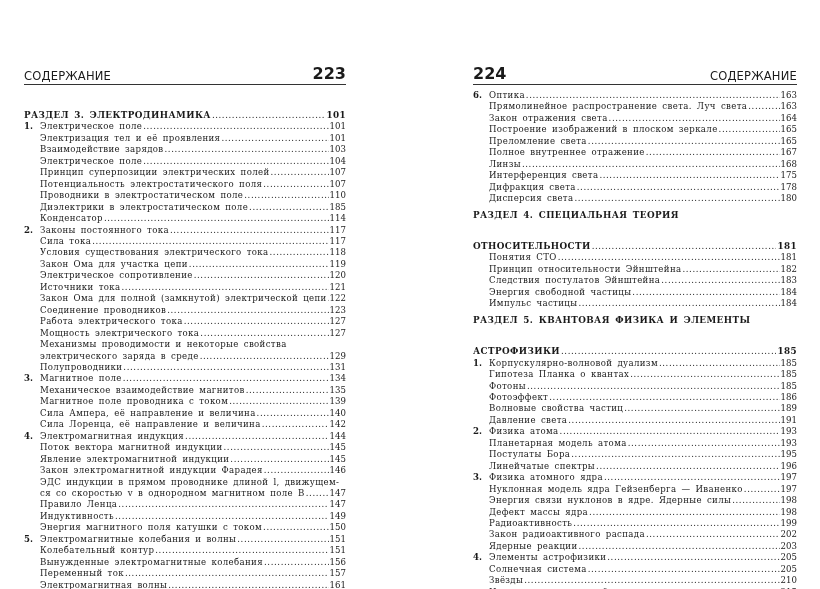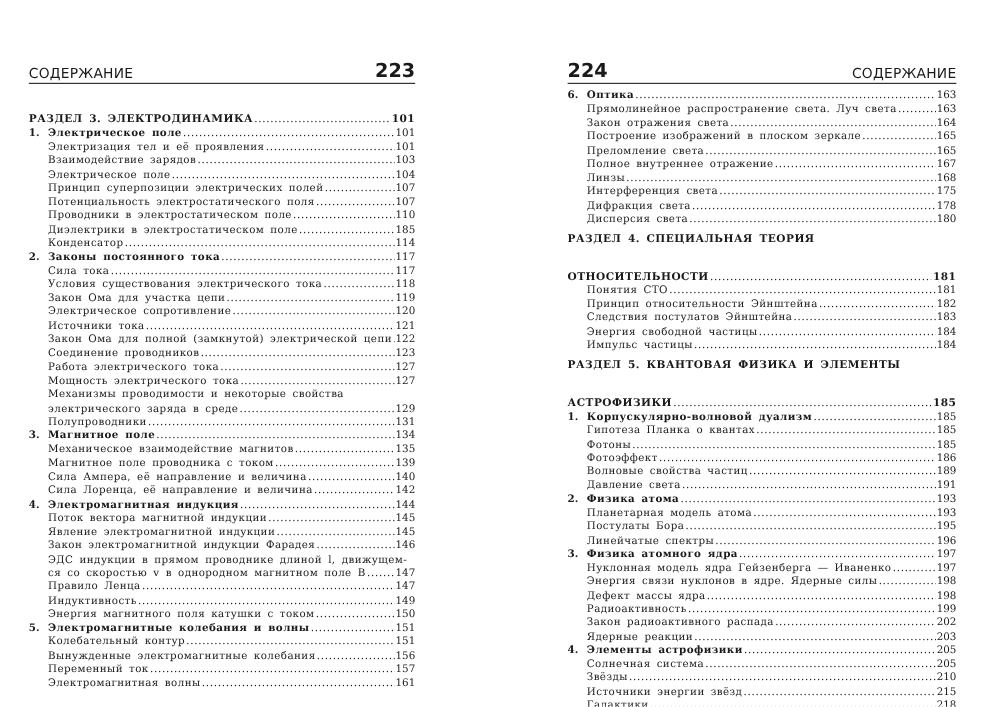--- a/index.html
+++ b/index.html
@@ -1,36 +1,36 @@
 <!DOCTYPE html>
 <html><head>
 <meta charset="utf-8">
 <style>
   html, body { margin: 0; padding: 0; background: #ffffff; }
   body { width: 820px; height: 589px; position: relative; overflow: hidden;
          font-family: "DejaVu Serif", serif; color: #1a1a1a; }
-  .page { position: absolute; top: 0; height: 438px; }
+  .page { position: absolute; top: 15px; height: 438px; }
   .page.left  { left: 24px;  width: 322px; }
   .page.right { left: 473px; width: 324px; }
   .runhead { position: absolute; top: 50px; left: 0; right: 0; height: 18px;
              display: flex; justify-content: space-between; align-items: flex-end;
              font-family: "DejaVu Sans", sans-serif; font-size: 11.5px; }
   .runhead .title { letter-spacing: 0.2px; }
   .runhead .pnum { font-weight: bold; font-size: 16px; }
   .rule { position: absolute; top: 69px; left: 0; right: 0; height: 0;
           border-top: 1px solid #333; }
   .toc { position: absolute; top: 75px; left: 0; right: 0; font-size: 8.6px; line-height: 11.45px; }
   .row { display: flex; align-items: baseline; white-space: nowrap; }
   .row .num { display: inline-block; width: 16px; font-weight: bold; flex: none; }
   .row.sub { padding-left: 16px; }
   .row .txt { flex: none; letter-spacing: 0.35px; word-spacing: 2px; }
   .row .dots { flex: 1 1 auto; overflow: hidden; margin: 0 1px; }
   .row .dots::after { content: "...................................................................................................................................................................................................."; letter-spacing: 0.6px; }
   .row .pg { flex: none; text-align: right; }
-  .row.chap .txt { font-weight: bold; }
+  .row.chap .txt { font-weight: normal; }
   .row.part .txt, .row.part .pg { font-weight: bold; font-size: 8.8px; letter-spacing: 0.4px; }
   .row.part { margin-top: 20px; }
   .row.part.gap { margin-top: 5px; }
   .row.cont { }
   .row.cont .txt { flex: 1 1 auto; }
 </style>
 </head>
 <body>
 
 <div class="page left">

